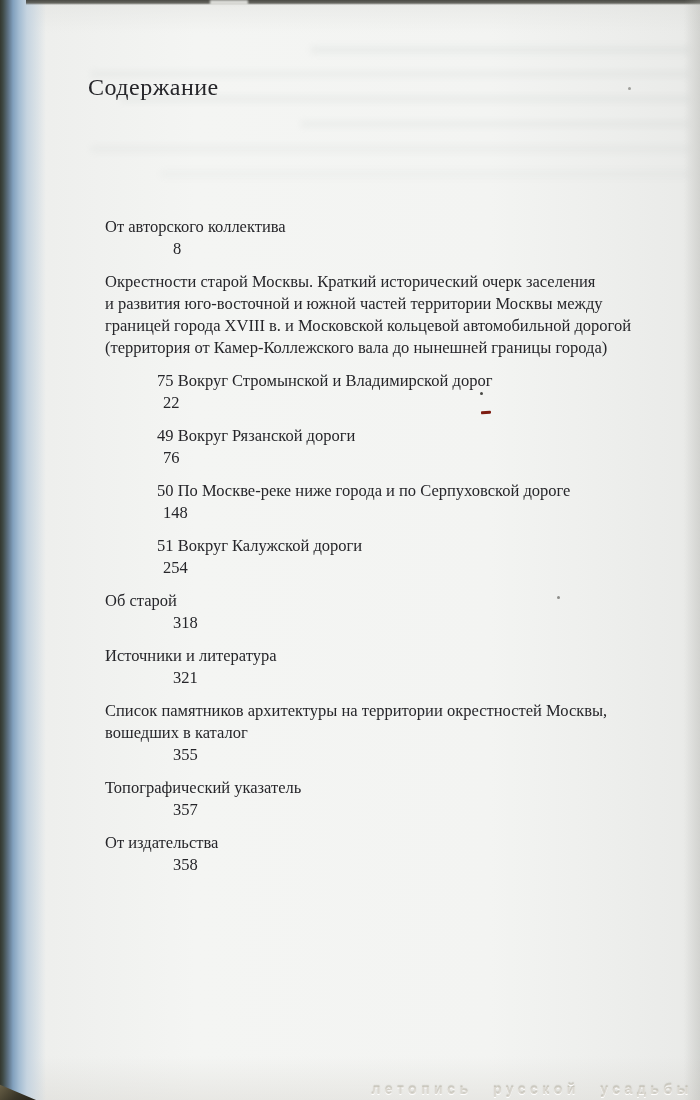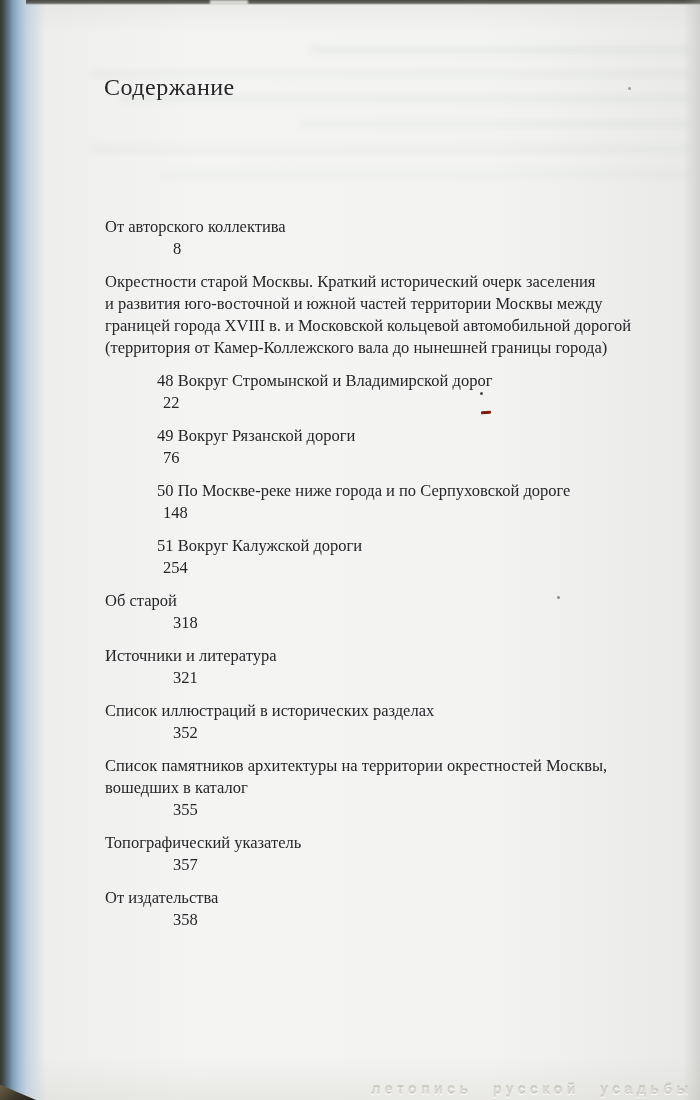--- a/index.html
+++ b/index.html
@@ -48,21 +48,21 @@
   .ghost { position: absolute; background: #9aa5a3; filter: blur(3px); border-radius: 4px; }
   .g1 { left: 310px; top: 46px;  width: 380px; height: 8px; opacity: .10; }
   .g2 { left: 90px;  top: 70px;  width: 600px; height: 8px; opacity: .08; }
   .g3 { left: 120px; top: 95px;  width: 570px; height: 8px; opacity: .09; }
   .g4 { left: 300px; top: 120px; width: 390px; height: 8px; opacity: .08; }
   .g5 { left: 90px;  top: 145px; width: 600px; height: 8px; opacity: .07; }
   .g6 { left: 160px; top: 170px; width: 530px; height: 8px; opacity: .06; }
 
   
   .title {
-    position: absolute; left: 104px; top: 74px;
+    position: absolute; left: 88px; top: 74px;
     font-size: 24px; font-weight: 400; letter-spacing: 0.5px;
     margin: 0;
     text-align: right;
   }
   .toc {
     position: absolute; left: 105px; top: 216px; width: 585px;
     font-size: 16.5px; line-height: 22px;
   }
   .entry { margin-bottom: 11px; }
   .entry .line { white-space: nowrap; }
@@ -115,21 +115,21 @@
         <div class="line">От авторского коллектива</div>
         <div class="pagenum">8</div>
       </div>
       <div class="entry">
         <div class="line">Окрестности старой Москвы. Краткий исторический очерк заселения</div>
         <div class="line">и развития юго-восточной и южной частей территории Москвы между</div>
         <div class="line">границей города XVIII в. и Московской кольцевой автомобильной дорогой</div>
         <div class="line">(территория от Камер-Коллежского вала до нынешней границы города)</div>
       </div>
       <div class="entry indent">
-        <div class="line">48 Вокруг Стромынской и Владимирской дорог</div>
+        <div class="line">75 Вокруг Стромынской и Владимирской дорог</div>
         <div class="pagenum">22</div>
       </div>
       <div class="entry indent">
         <div class="line">49 Вокруг Рязанской дороги</div>
         <div class="pagenum">76</div>
       </div>
       <div class="entry indent">
         <div class="line">50 По Москве-реке ниже города и по Серпуховской дороге</div>
         <div class="pagenum">148</div>
       </div>
@@ -137,24 +137,20 @@
         <div class="line">51 Вокруг Калужской дороги</div>
         <div class="pagenum">254</div>
       </div>
       <div class="entry">
         <div class="line">Об старой</div>
         <div class="pagenum">318</div>
       </div>
       <div class="entry">
         <div class="line">Источники и литература</div>
         <div class="pagenum">321</div>
-      </div>
-      <div class="entry">
-        <div class="line">Список иллюстраций в исторических разделах</div>
-        <div class="pagenum">352</div>
       </div>
       <div class="entry">
         <div class="line">Список памятников архитектуры на территории окрестностей Москвы,</div>
         <div class="line">вошедших в каталог</div>
         <div class="pagenum">355</div>
       </div>
       <div class="entry">
         <div class="line">Топографический указатель</div>
         <div class="pagenum">357</div>
       </div>

